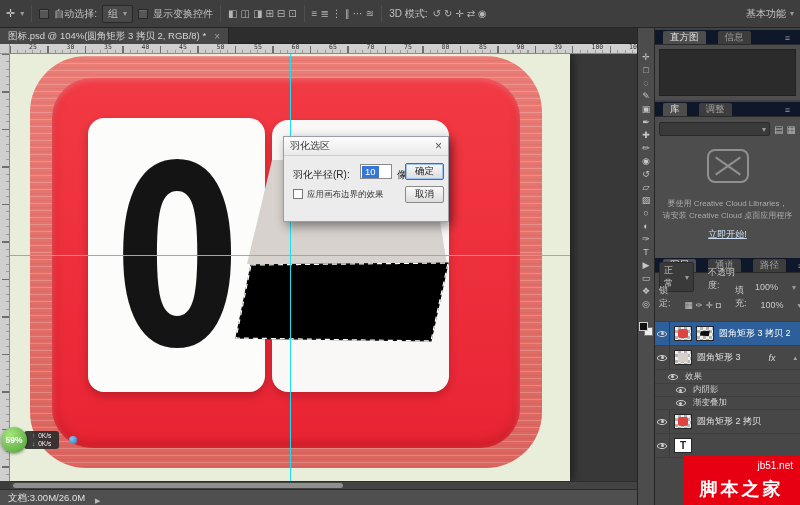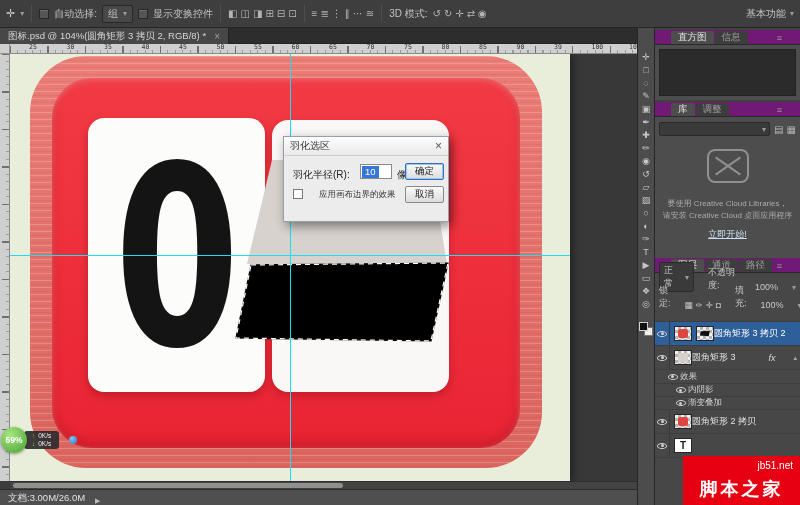--- a/index.html
+++ b/index.html
@@ -51,21 +51,21 @@
   .toolstrip{position:absolute;left:637px;top:28px;width:18px;height:477px;background:#4c4c4c;border-left:1px solid #262626;border-right:1px solid #262626;display:flex;flex-direction:column;align-items:center;padding-top:24px;gap:2px}
   .tool{width:16px;height:11px;display:flex;align-items:center;justify-content:center}
   .tglyph{font-size:9px;color:#c6c6c6;line-height:1}
   .swatches{position:relative;width:14px;height:14px;margin-top:10px;flex:none}
   .swB{position:absolute;left:0;top:0;width:9px;height:9px;background:#111;border:1px solid #cfcfcf;z-index:2}
   .swW{position:absolute;right:0;bottom:0;width:9px;height:9px;background:#eee;border:1px solid #777}
 
   
   .panels{position:absolute;left:655px;top:28px;width:145px;height:477px;background:#414141}
   .psec{position:absolute;left:0;width:145px}
-  .ptabs{height:15px;background:#701a75;display:flex;align-items:flex-end;gap:1px;padding:0 16px;border-bottom:1px solid #2a2a2a}
+  .ptabs{height:15px;background:#0f172a;display:flex;align-items:flex-end;gap:12px;padding:0 8px;border-bottom:1px solid #2a2a2a}
   .ptab{font-size:9.5px;color:#9f9f9f;padding:1px 7px 2px;background:#3d3d3d;border-radius:2px 2px 0 0;line-height:1.1;white-space:nowrap}
   .ptab.active{background:#4d4d4d;color:#e3e3e3}
   .pmenu{margin-left:auto;color:#9a9a9a;font-size:9px;padding:0 2px 1px 0}
   #sec-hist{top:2px;height:70px;background:#4d4d4d}
   .histbox{position:absolute;left:4px;top:19px;width:137px;height:47px;background:#2b2b2b;border:1px solid #222}
   #sec-lib{top:74px;height:156px;background:#4d4d4d}
   .librow{position:absolute;left:4px;top:19px;width:137px;height:16px;display:flex;align-items:center;gap:4px}
   .libsel{flex:1;height:14px;background:#3a3a3a;border:1px solid #2a2a2a;border-radius:2px;display:flex;align-items:center;justify-content:flex-end;padding:0 3px}
   .cclogo{position:absolute;left:50%;top:47px;transform:translateX(-50%);width:42px;height:34px;border:2px solid #909090;border-radius:8px}
   .cclogo::before,.cclogo::after{content:"";position:absolute;left:50%;top:50%;width:30px;height:2px;background:#909090}
@@ -90,37 +90,37 @@
   .lrow.fx .eyebox{border-right:none;margin-left:18px}
   .eye{display:inline-block;width:10px;height:6px;border:1px solid #d2d2d2;border-radius:50%;position:relative}
   .eye::after{content:"";position:absolute;left:2.5px;top:.5px;width:3px;height:3px;border-radius:50%;background:#d2d2d2}
   .thumb{position:relative;width:18px;height:15px;margin-left:4px;border:1px solid #262626;background:repeating-conic-gradient(#b5b5b5 0% 25%,#efefef 0% 50%) 0 0/6px 6px;flex:none}
   .thumb i{position:absolute;inset:2px 3px;display:block}
   .thumb-red i,.thumb-red2 i{background:#de4440;border-radius:2px}
   .thumb-dark i{background:#101010;clip-path:polygon(5% 25%,98% 20%,88% 80%,0% 72%)}
   .thumb-gray i{background:#d6cfca}
   .thumb-text{background:#fff}
   .tg{position:absolute;inset:0;display:flex;align-items:center;justify-content:center;font-size:10px;font-weight:bold;color:#222}
-  .lname{font-size:9px;color:#e2e2e2;white-space:nowrap;overflow:hidden;flex:1}
+  .lname{margin-left:5px;font-size:9px;color:#e2e2e2;white-space:nowrap;overflow:hidden;flex:1}
   .lrow.fxheader .lname,.lrow.fx .lname{color:#cfcfcf;font-size:8.5px}
   .fxb{font-style:italic;font-size:9px;color:#d8d8d8;margin-right:18px;flex:none}
   .fxc{font-size:7px;color:#aaa;margin-right:3px;flex:none}
 
   
   .dlg{position:absolute;left:283px;top:136px;width:166px;height:86px;background:#ececec;border:1px solid #95a0ac;box-shadow:3px 4px 10px rgba(0,0,0,.45);z-index:40;font-size:10px;color:#222}
   .dlg-title{height:19px;background:linear-gradient(#fdfdfd,#e9e9e9);border-bottom:1px solid #cfcfcf;display:flex;align-items:center;padding:0 6px;color:#333}
   .dlg-close{margin-left:auto;font-size:12px;color:#555;line-height:1}
   .dlg-label{position:absolute;left:9px;top:31px}
   .dlg-input{position:absolute;left:76px;top:27px;width:32px;height:15px;background:#fff;border:1px solid #8a8a8a;display:flex;align-items:center;padding:0 1px}
   .dlg-input i{font-style:normal;background:#3576d6;color:#fff;padding:0 3px;font-size:9.5px;line-height:12px}
   .dlg-unit{position:absolute;left:113px;top:31px}
   .dlg-btn{position:absolute;left:121px;width:39px;height:17px;background:linear-gradient(#fafafa,#dcdcdc);border:1px solid #8a8a8a;border-radius:2px;font-size:9.5px;color:#222;font-family:inherit}
   #btn-ok{top:26px;border:1px solid #2f6fc4;box-shadow:inset 0 0 0 1px #9ec3ef}
   #btn-cancel{top:49px}
-  .dlg-chk{position:absolute;left:9px;top:52px;display:flex;align-items:flex-start;gap:16px;font-size:8.5px;color:#333;white-space:nowrap}
+  .dlg-chk{position:absolute;left:9px;top:52px;display:flex;align-items:flex-start;gap:4px;font-size:8.5px;color:#333;white-space:nowrap}
   .dlg-chk .box{width:10px;height:10px;background:#fff;border:1px solid #777;flex:none}
 
   
   .netball{position:absolute;left:1px;top:427px;width:26px;height:26px;border-radius:50%;background:radial-gradient(circle at 35% 30%,#a5e67e,#4aa034);display:flex;align-items:center;justify-content:center;font-size:8.5px;font-weight:bold;color:#fff;z-index:46;box-shadow:0 1px 3px rgba(0,0,0,.4)}
   .netpill{position:absolute;left:24px;top:431px;height:18px;background:rgba(45,45,45,.92);border-radius:3px;display:flex;flex-direction:column;justify-content:center;padding:0 8px;gap:1px;z-index:45}
   .netrow{display:flex;gap:3px;font-size:6.5px;color:#eee;line-height:1;align-items:center}
   .up{color:#ff7043}.down{color:#8bd64a}
   .netdot{position:absolute;left:69px;top:436px;width:8px;height:8px;border-radius:50%;background:radial-gradient(circle at 35% 30%,#7fc4f2,#2d7fbe);z-index:45}
 
   

